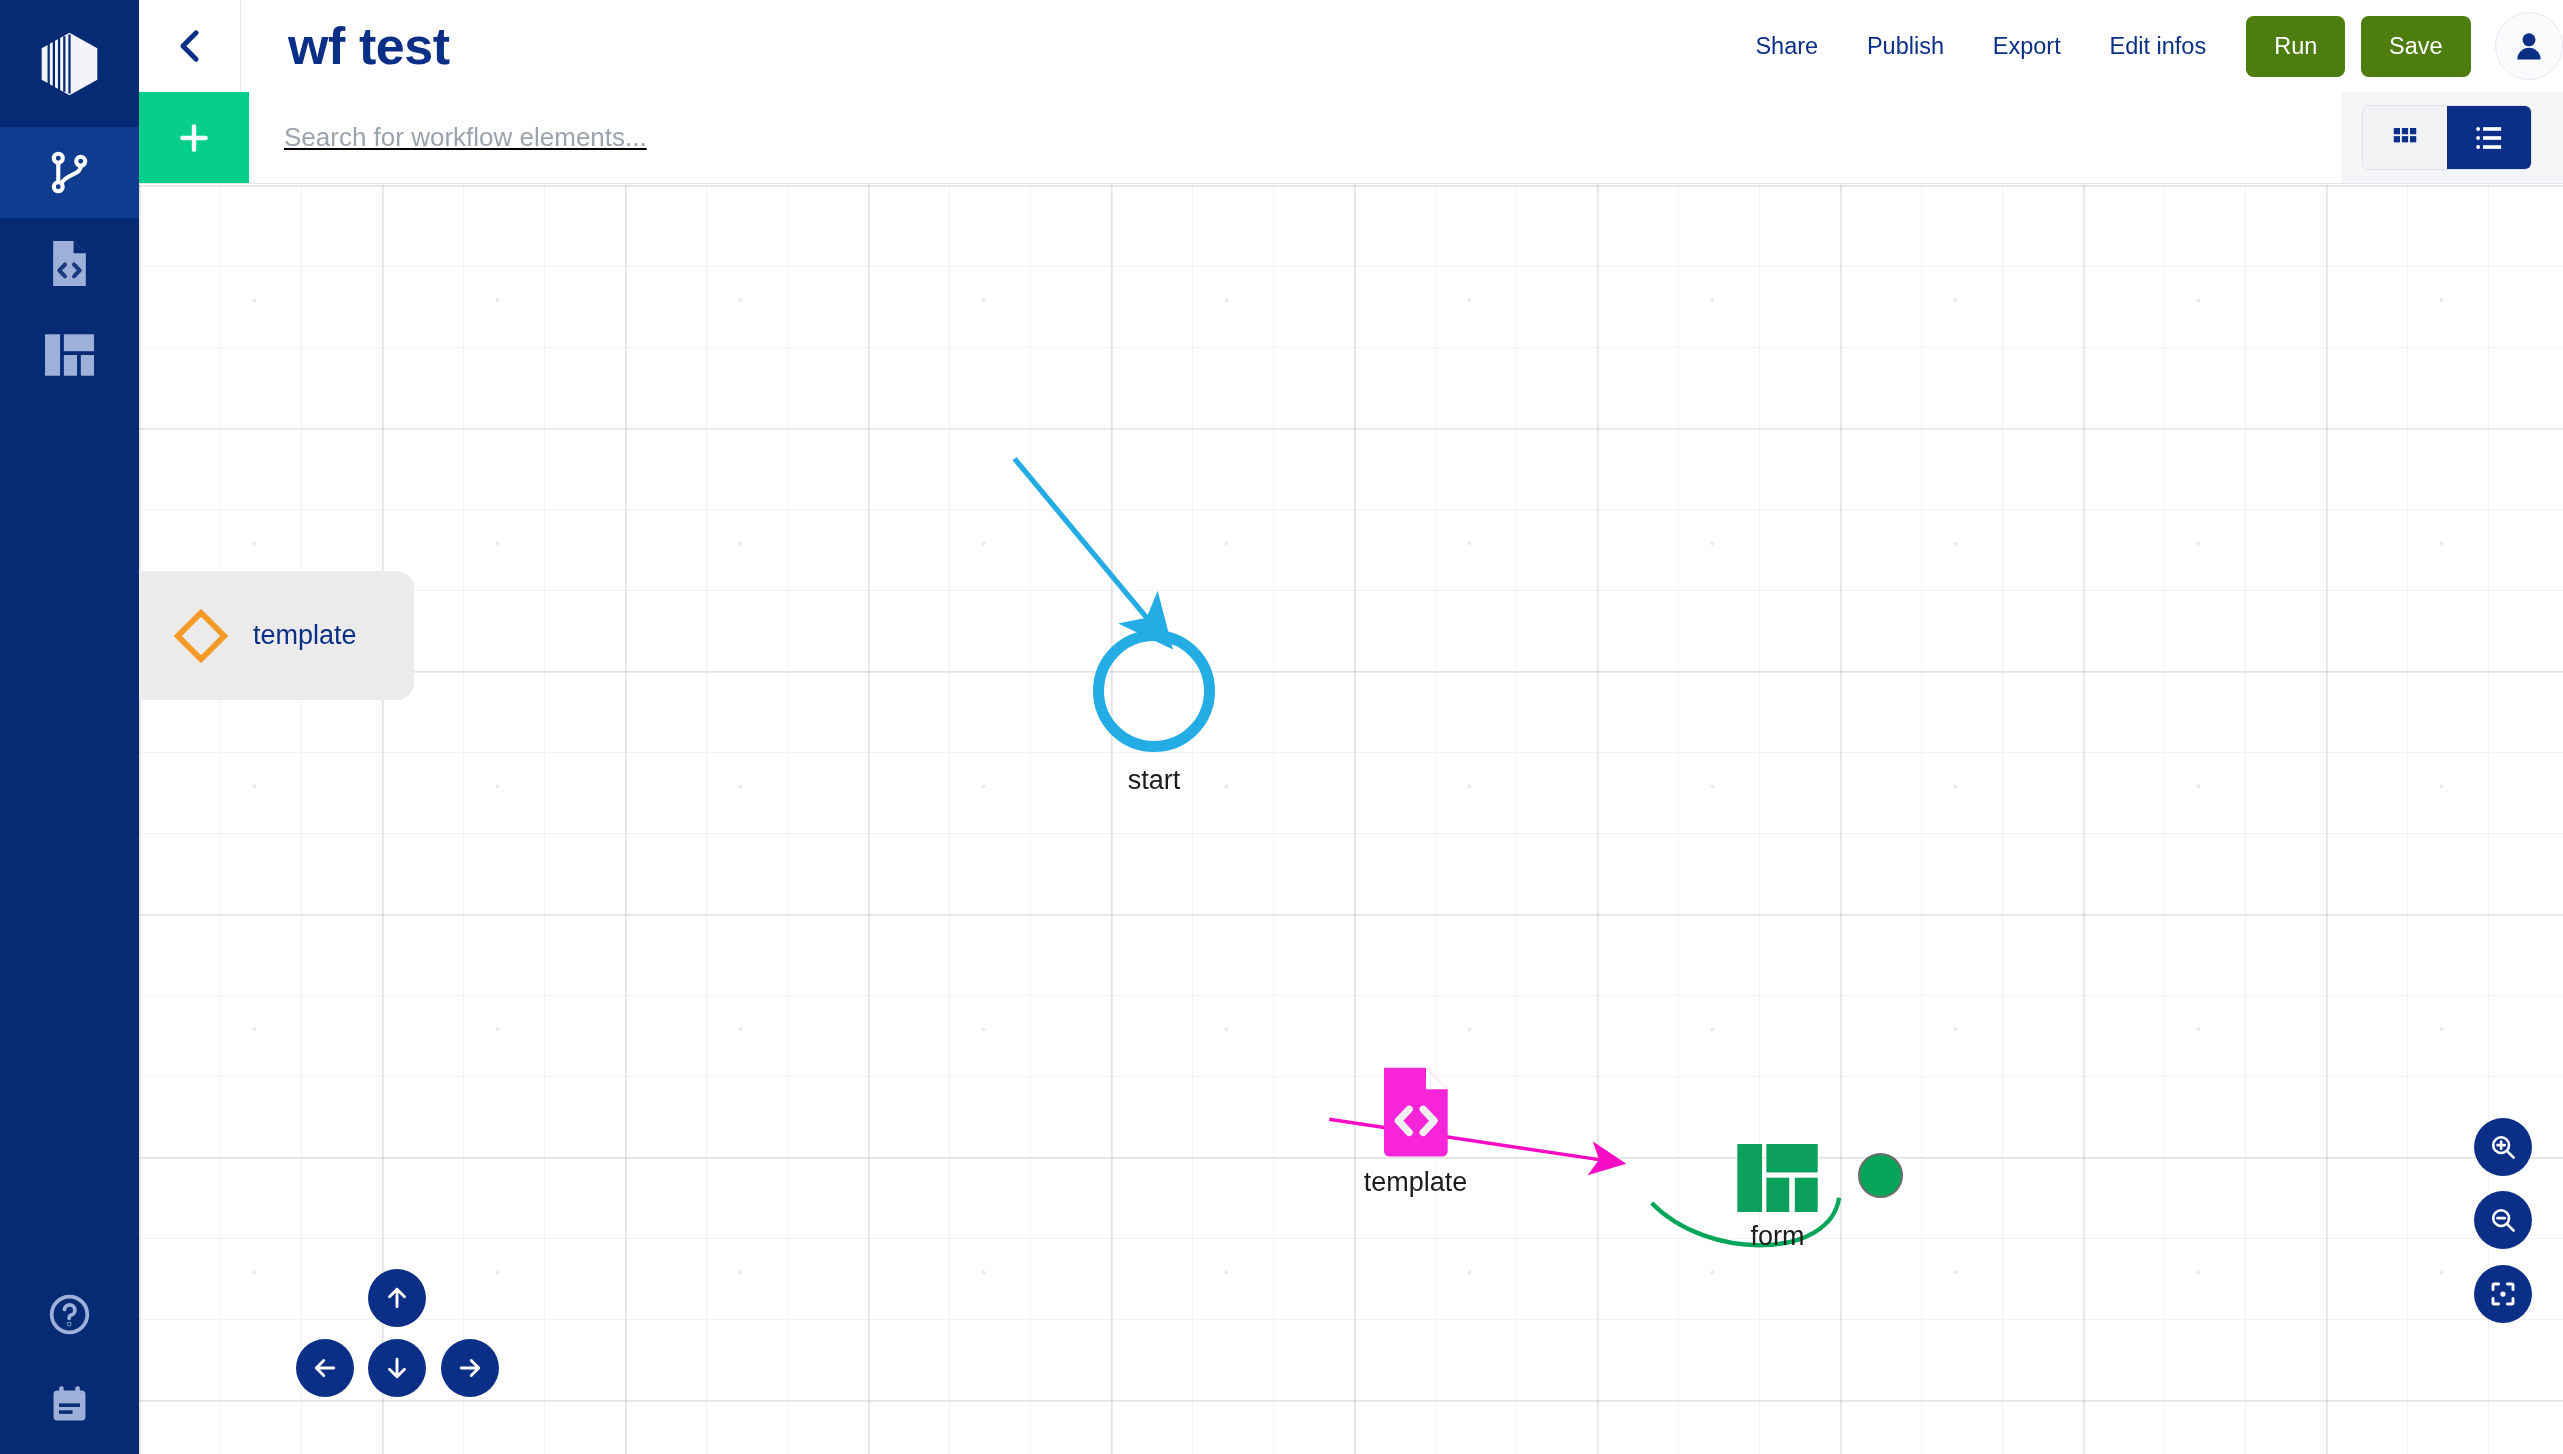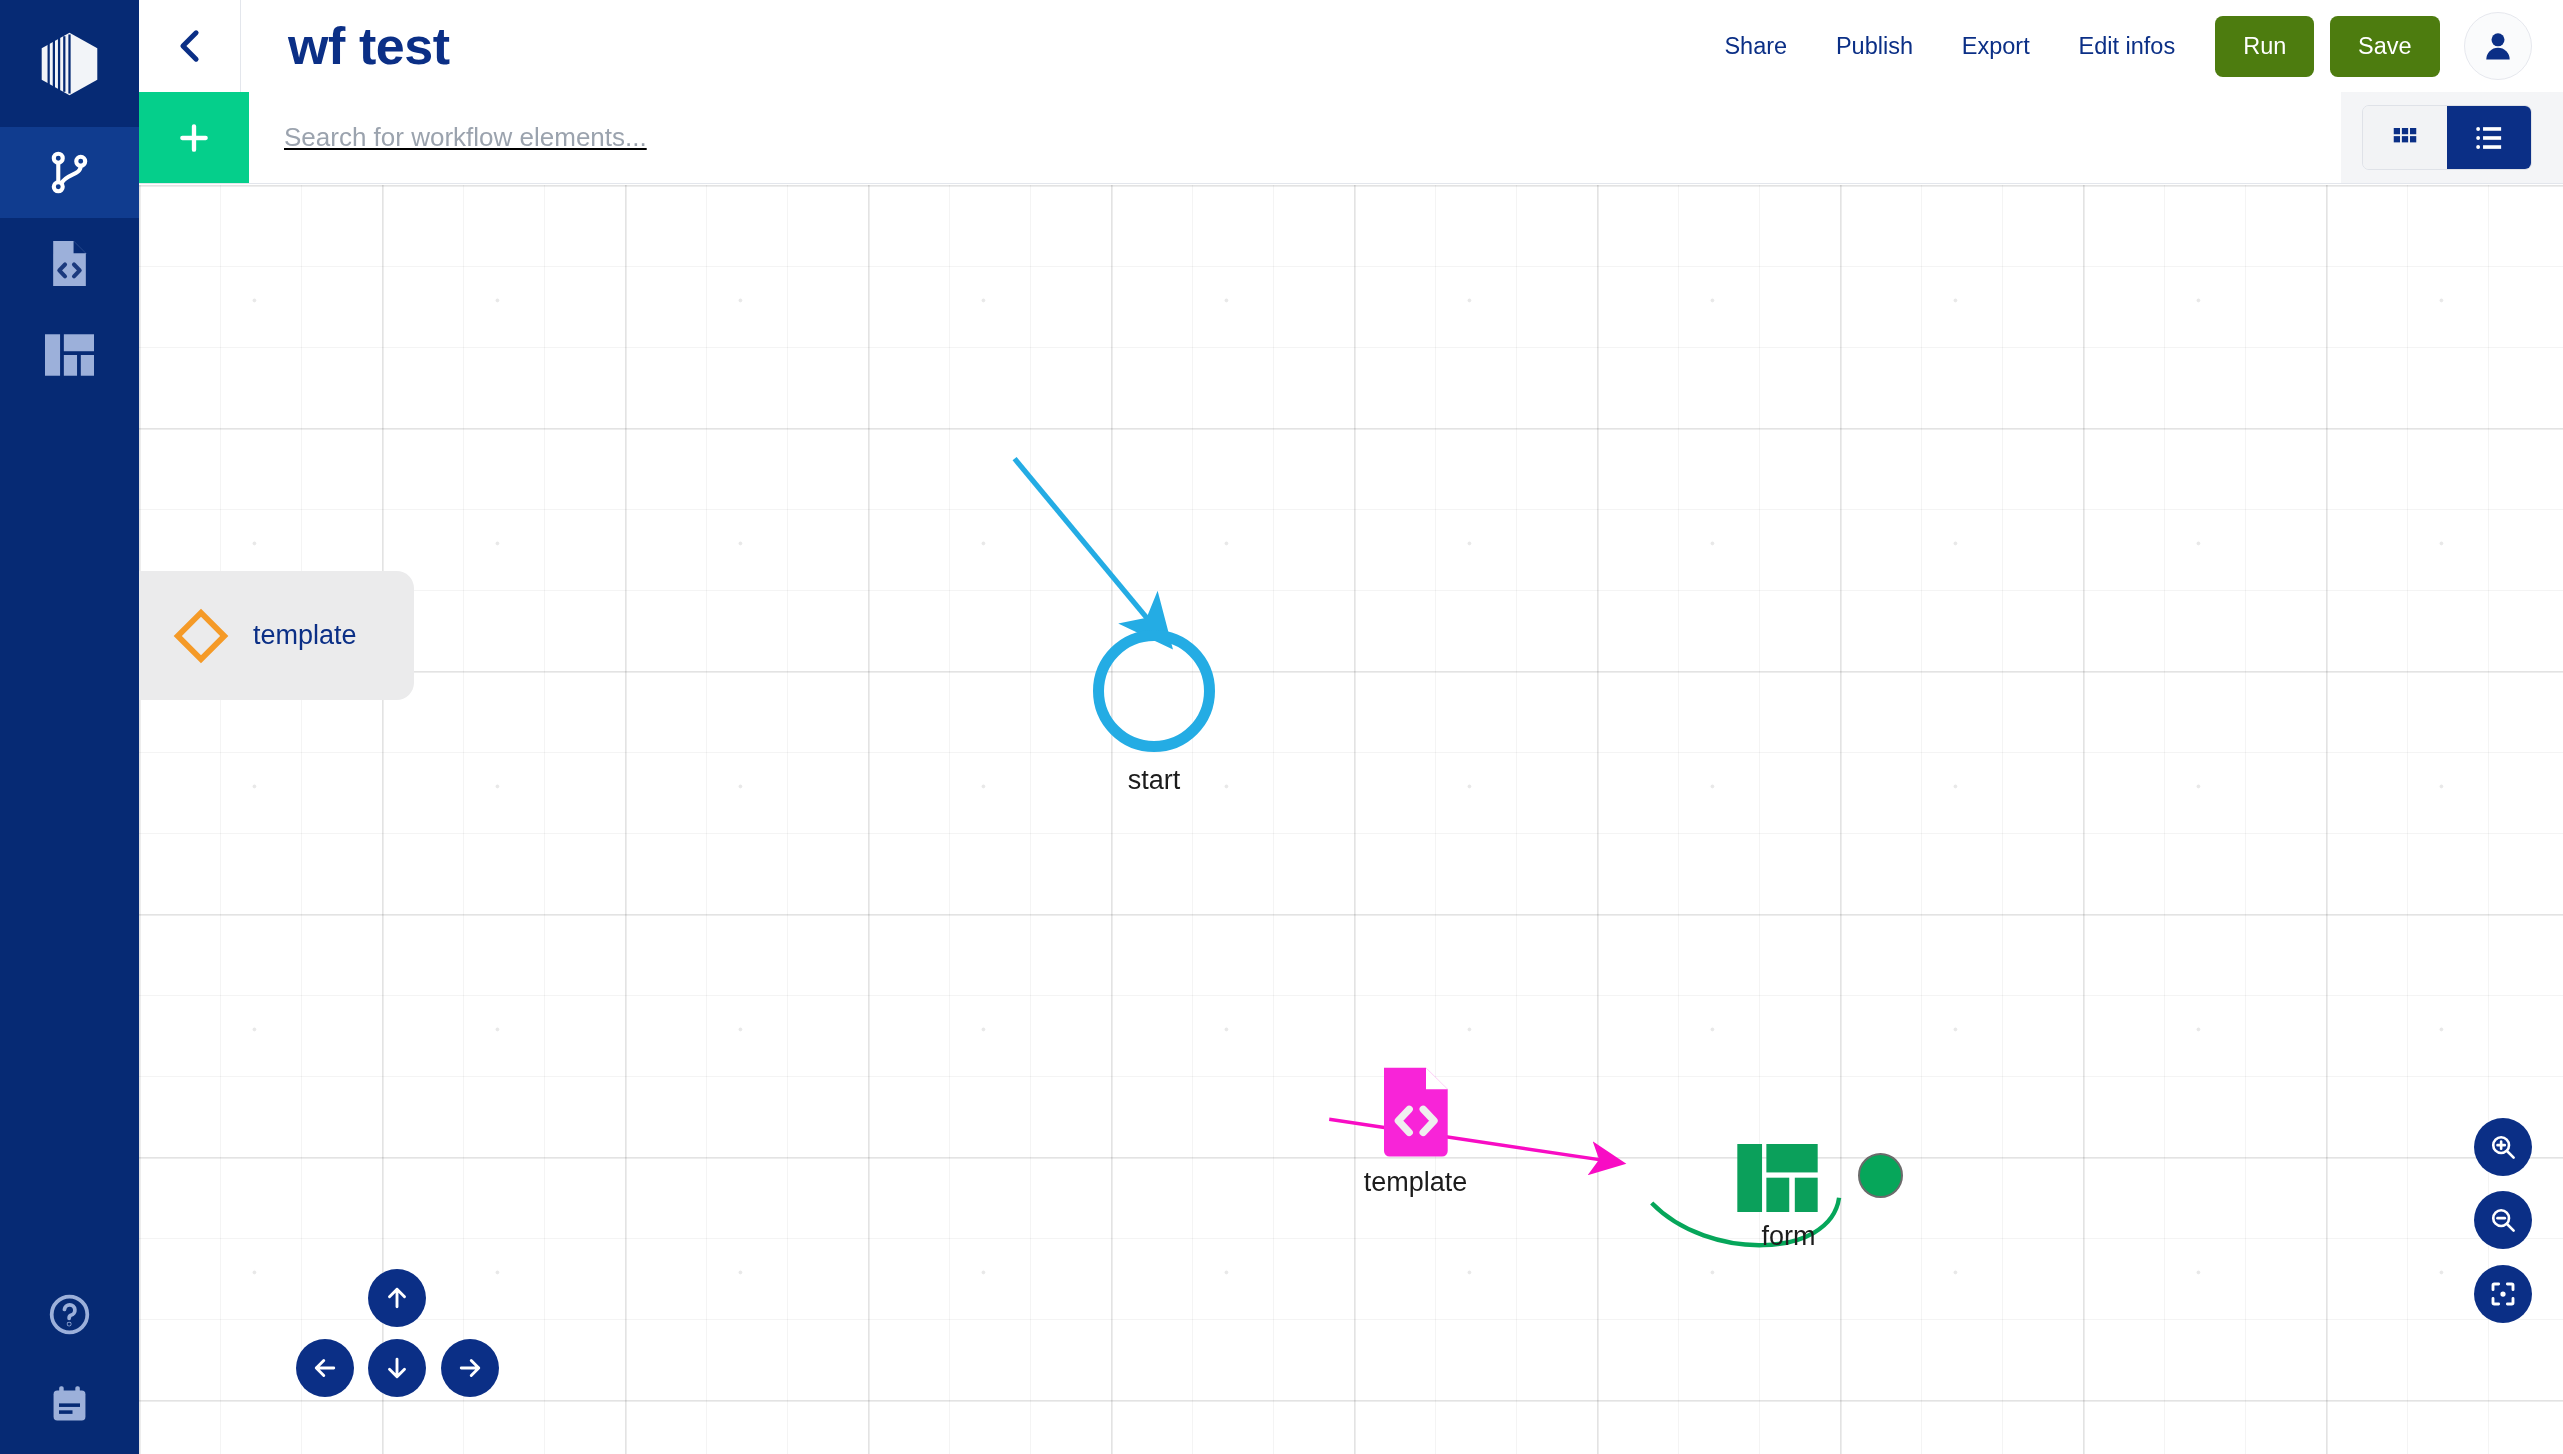--- a/index.html
+++ b/index.html
@@ -42,21 +42,21 @@
     width:101px; height:92px;
     display:flex; align-items:center; justify-content:center;
     cursor:pointer;
   }
   #title-sep { width:0.9px; height:92px; background:#e3e6ec; }
   #wf-title {
     font-size:52px; font-weight:600; color:#0b2f86;
     padding-left:47px; letter-spacing:-0.4px; white-space:nowrap;
   }
   #header-actions {
-    margin-left:auto; display:flex; align-items:center; gap:0; padding-right:31px;
+    margin-left:auto; display:flex; align-items:center; gap:0; 
   }
   .hdr-link {
     font-size:23.5px; color:#0b2f86; padding:0 24.4px; cursor:pointer; white-space:nowrap;
   }
   .hdr-btn {
     background:#4d7c0f; color:#ffffff; font-size:23.5px;
     border:none; border-radius:7.8px;
     height:61px; padding:0 28px; margin-left:15.7px; cursor:pointer;
     font-family:"Liberation Sans", sans-serif;
   }
@@ -141,21 +141,21 @@
   #start-circle {
     width:122px; height:122px; border-radius:50%;
     border:11.3px solid #24ace4; box-sizing:border-box; background:transparent;
   }
   #node-start .node-label { top:135px; }
 
   #node-template { left:1238px; top:877px; width:77px; height:96px; }
   #node-template .node-label { top:105px; }
 
   #node-form { left:1595px; top:959px; width:87px; height:68px; }
-  #node-form .node-label { top:77px;margin-left:11px; }
+  #node-form .node-label { top:77px; }
 
   #endpoint-dot {
     position:absolute; left:1719px; top:968px;
     width:45px; height:45px; border-radius:50%;
     background:#06a65a; border:2.6px solid #6b6b6b; cursor:pointer;
   }
 
   
   #edges { position:absolute; inset:0; pointer-events:none; }
 

